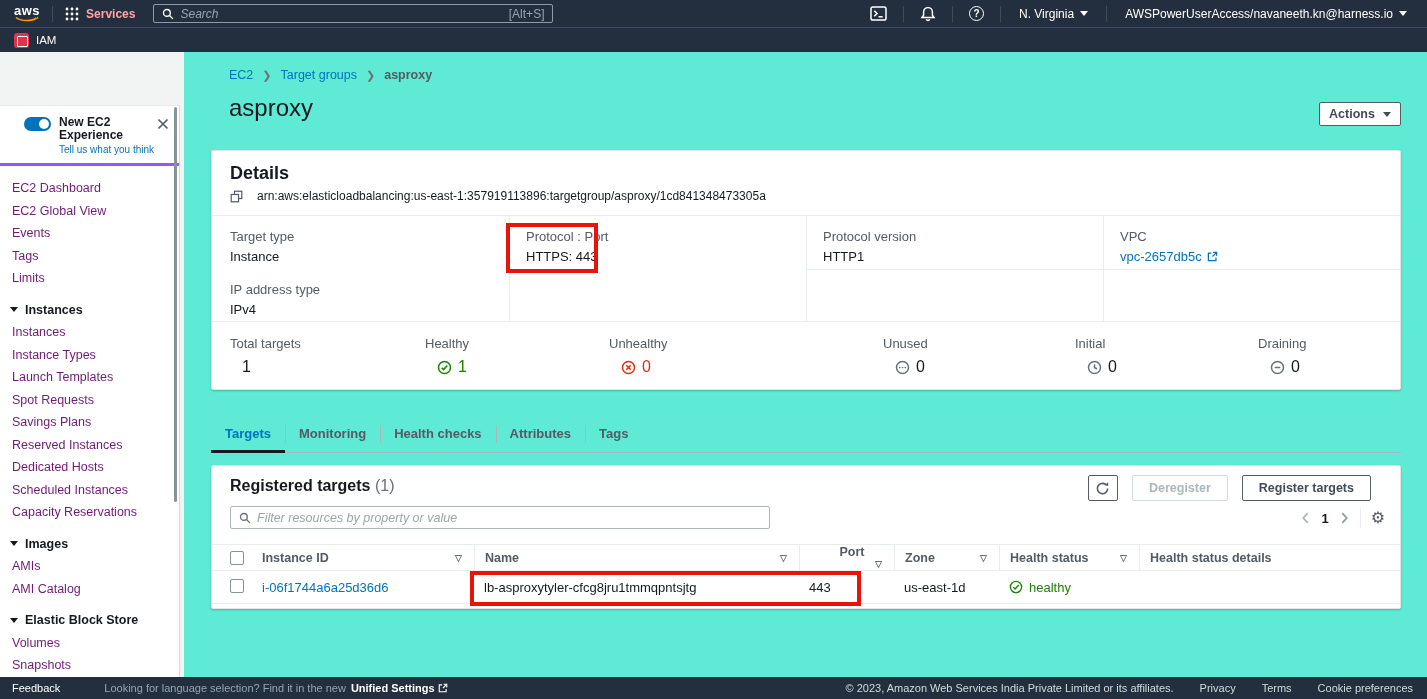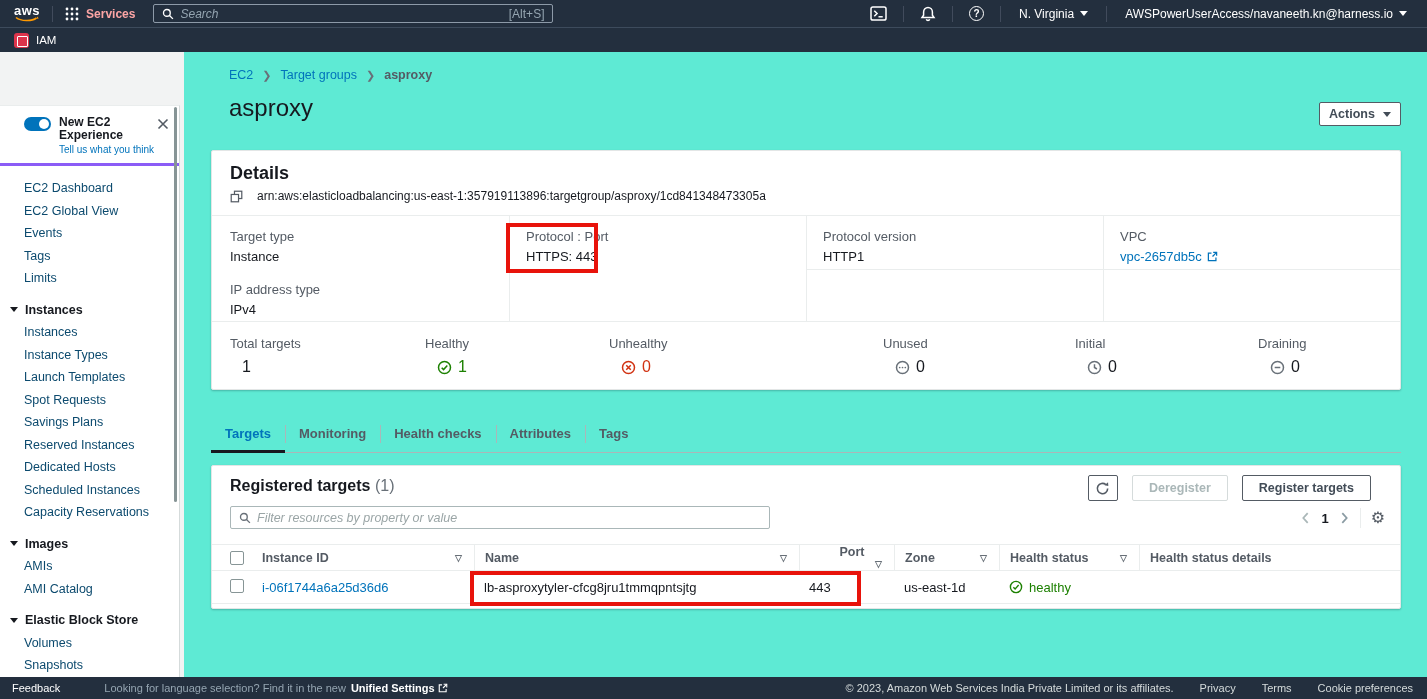--- a/index.html
+++ b/index.html
@@ -48,22 +48,22 @@
   .exp-head { position:relative; padding:10px 12px 8px 24px; border-bottom:3px solid #8b5cf6; }
   .exp-row { display:flex; align-items:flex-start; gap:8px; }
   .toggle { width:27px; height:14px; background:#0073bb; border-radius:8px; position:relative;
     flex:0 0 auto; margin-top:1px; cursor:pointer; }
   .toggle::after { content:""; position:absolute; right:2px; top:2px; width:10px; height:10px;
     background:#fff; border-radius:50%; }
   .exp-title { font-size:12px; font-weight:bold; color:#16191f; line-height:13px; }
   .exp-sub { font-size:10px; color:#0073bb; margin-top:2px; cursor:pointer; }
   .exp-close { position:absolute; right:10px; top:12px; background:none; border:none; cursor:pointer; }
   .side-nav { padding:11px 0 10px 0; }
-  .nav-item { height:22.5px; display:flex; align-items:center; padding-left:24px;
-    font-size:12.5px; color:#0c4a6e; cursor:pointer; white-space:nowrap; }
+  .nav-item { height:22.5px; display:flex; align-items:center; padding-left:12px;
+    font-size:12.5px; color:#701a75; cursor:pointer; white-space:nowrap; }
   .nav-item .caret { display:none; width:0; height:0; border-left:4px solid transparent;
     border-right:4px solid transparent; border-top:5px solid #16191f; margin-right:7px; }
   .nav-item.section { font-weight:bold; color:#16191f; padding-left:10px; margin-top:9px; }
   .nav-item.section .caret { display:inline-block; }
   .side-scrollbar { position:absolute; left:174px; top:55px; width:3px; height:395px;
     background:#879596; border-radius:2px; }
 
   
   .main { position:absolute; left:184px; top:52px; width:1247px; height:625px; background:#5eead4; }
   .breadcrumb { position:absolute; left:45px; top:16px; font-size:12.5px; display:flex;

